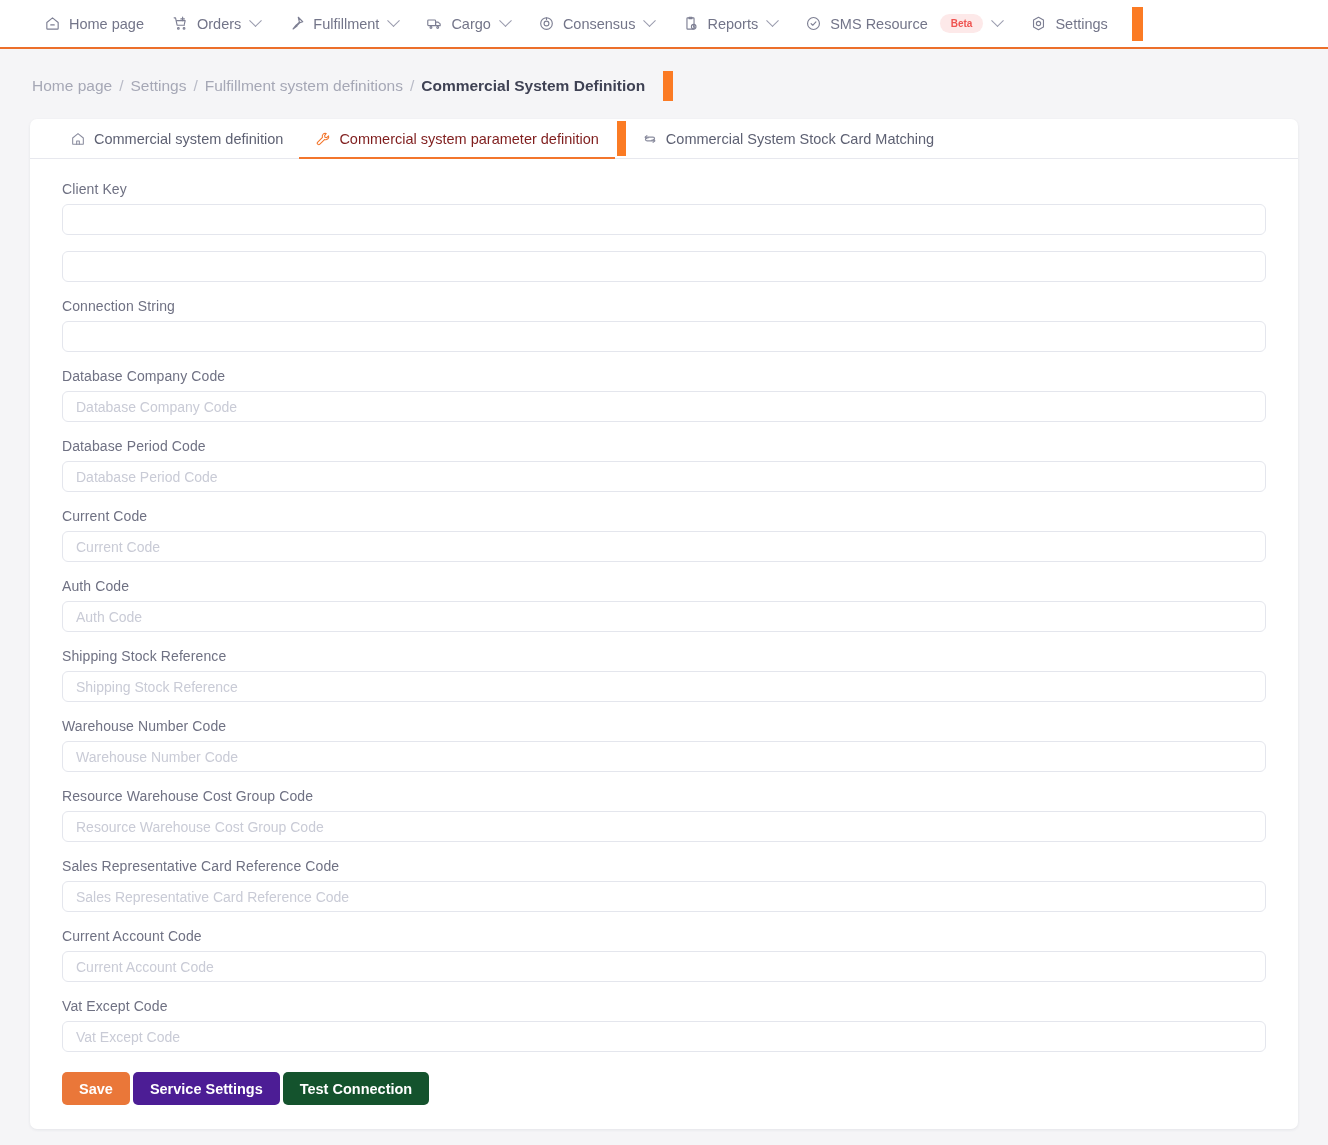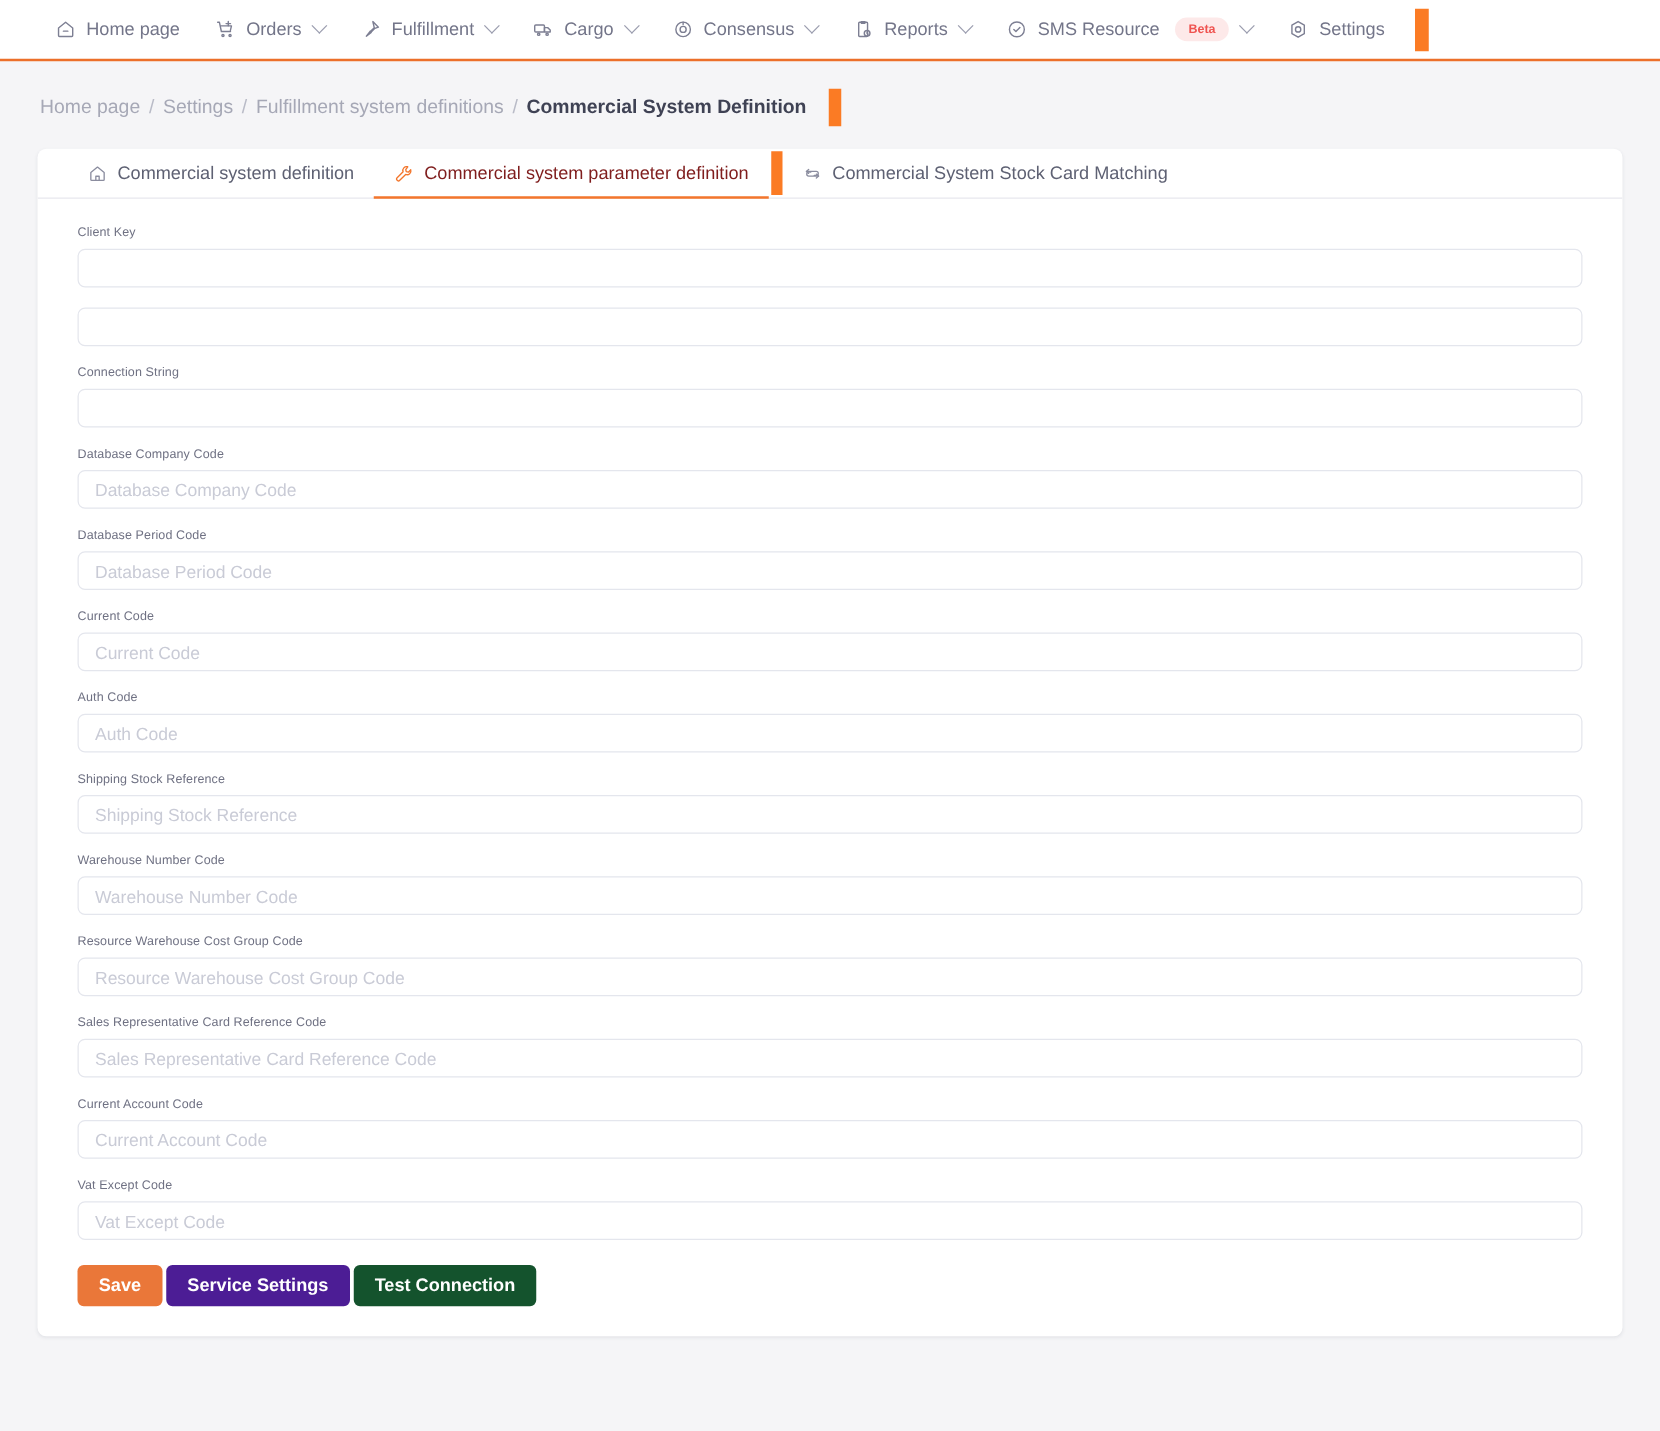--- a/index.html
+++ b/index.html
@@ -122,21 +122,21 @@
     align-self: stretch;
     margin: 2px 0 2px 2px;
     flex: none;
   }
 
   
   .form { padding: 22px 32px 24px 32px; }
   .field { margin-bottom: 16px; }
   .field-label {
     display: block;
-    font-size: 10px;
+    font-size: 14px;
     color: #6f7183;
     margin-bottom: 7px;
     letter-spacing: .1px;
   }
   .field-input {
     display: block;
     width: 100%;
     height: 31px;
     border: 1px solid #e4e6ed;
     border-radius: 6px;

